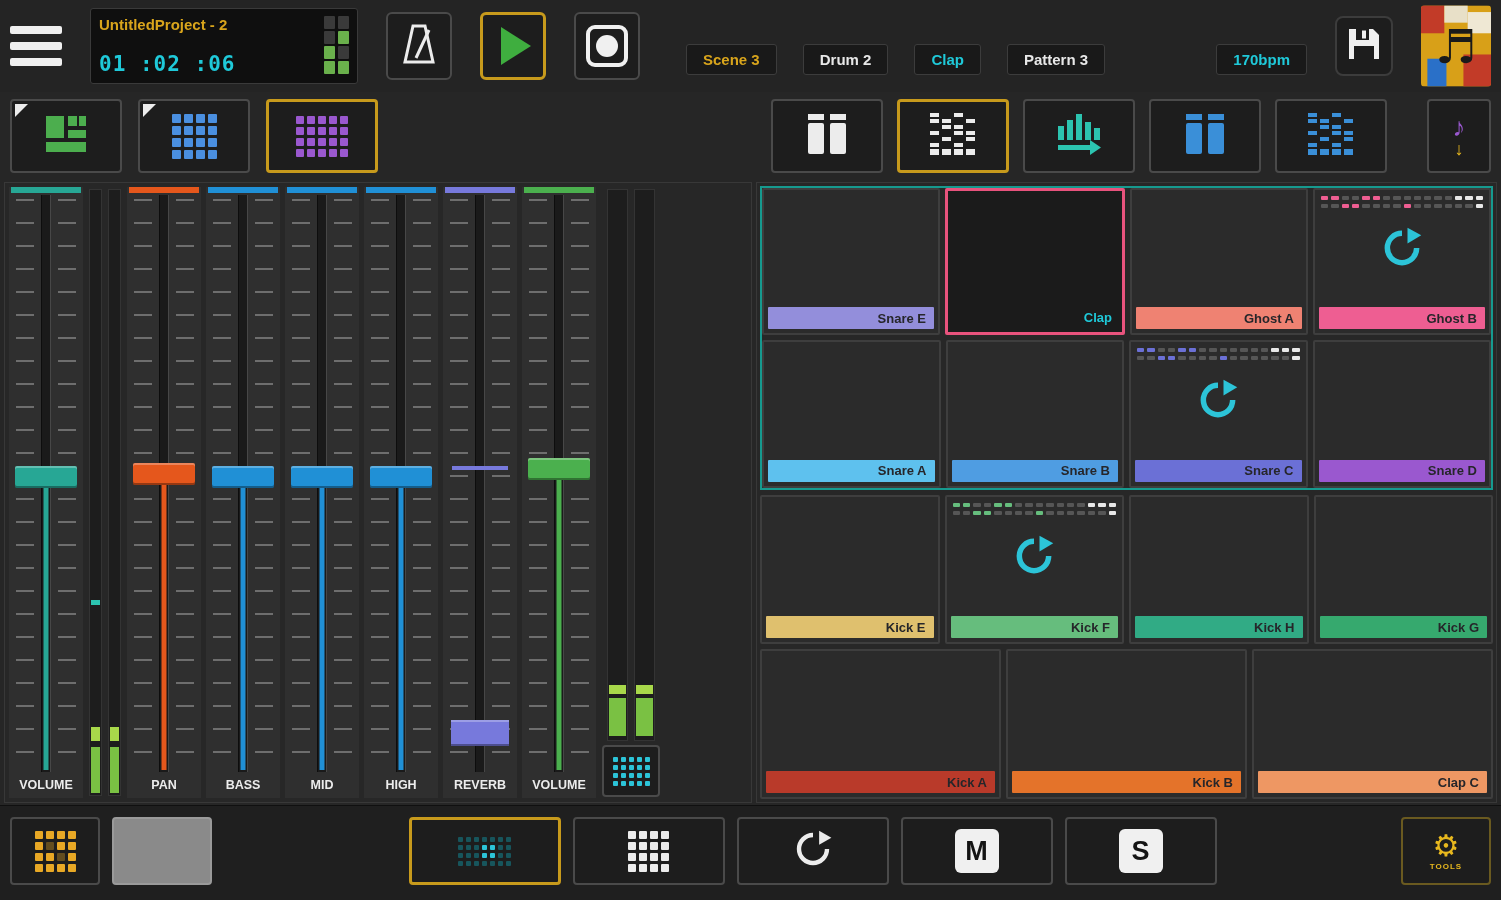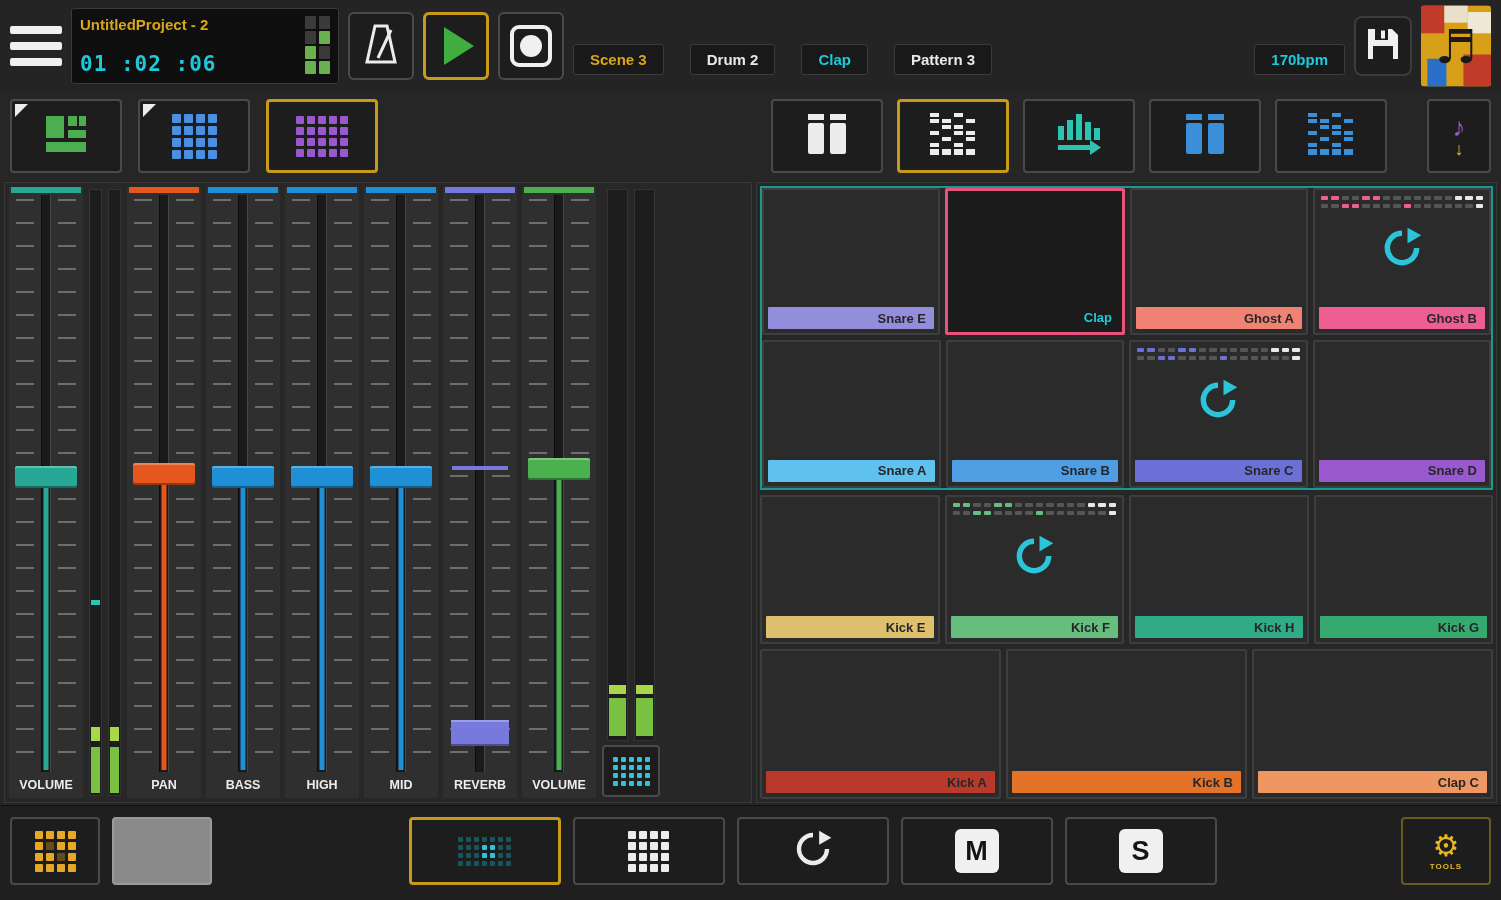--- a/index.html
+++ b/index.html
@@ -1,20 +1,20 @@
 <!DOCTYPE html>
 <html><head>
 <meta charset="utf-8">
 <style>
   * { margin:0; padding:0; box-sizing:border-box; }
   html,body { width:1501px; height:900px; overflow:hidden; }
   body { background:#262626; font-family:"Liberation Sans", sans-serif; color:#e8e8e8; }
 
   
-  .topbar { height:92px; display:flex; align-items:center; padding:0 10px; gap:9px; background:#242424; }
+  .topbar { height:92px; display:flex; align-items:center; padding:0 10px; gap:28px; background:#242424; }
   .hamburger { width:52px; height:40px; display:flex; flex-direction:column; justify-content:space-between; cursor:pointer; }
   .hamburger div { height:8px; background:#f0f0f0; border-radius:2px; }
 
   .project-panel { width:268px; height:76px; background:#0f0f0f; border:1px solid #3a3a3a; border-radius:3px; display:flex; padding:7px 8px; }
   .project-info { flex:1; display:flex; flex-direction:column; justify-content:space-between; }
   .project-name { color:#d9a51c; font-size:15px; font-weight:bold; }
   .time-display { color:#1fc9d9; font-family:"DejaVu Sans Mono", monospace; font-size:21px; font-weight:bold; letter-spacing:1px; }
   .panel-meters { width:38px; display:flex; gap:3px; justify-content:flex-end; }
   .panel-meters .col { display:flex; flex-direction:column; gap:2px; }
   .panel-meters .cell { width:11px; height:13px; border-radius:1px; }
@@ -22,21 +22,21 @@
   .tb-btn { height:68px; width:66px; background:#1d1d1d; border:2px solid #4a4a4a; border-radius:6px;
             display:flex; align-items:center; justify-content:center; cursor:pointer; flex:none; }
   .tb-btn.gold { border:3px solid #c79a1c; }
   .play-tri { width:0; height:0; border-left:30px solid #3fae3f; border-top:19px solid transparent; border-bottom:19px solid transparent; margin-left:6px; }
   .stop-frame { width:42px; height:42px; border:4px solid #f0f0f0; border-radius:9px; display:flex; align-items:center; justify-content:center; }
   .stop-dot { width:22px; height:22px; background:#f0f0f0; border-radius:50%; }
 
   .pill { background:#191919; border:1px solid #3c3c3c; border-radius:3px; padding:6px 16px; font-weight:bold; font-size:15px; color:#e8e8e8; white-space:nowrap; }
   .pill.yellow { color:#d9a51c; }
   .pill.cyan { color:#1fc9d9; }
-  .pillgroup { display:flex; gap:26px; margin-top:26px;align-items:center; }
+  .pillgroup { display:flex; gap:26px; margin-left:18px; margin-top:26px;align-items:center; }
   .bpm-wrap { margin-left:auto; margin-top:26px; }
 
   .save-btn { width:58px; height:60px; background:#1d1d1d; border:2px solid #3c3c3c; border-radius:8px; display:flex; align-items:center; justify-content:center; cursor:pointer; }
   .app-icon { width:70px; height:82px; border-radius:4px; overflow:hidden; cursor:pointer; }
 
   
   .toolbar2 { height:88px; display:flex; align-items:center; padding:6px 10px; gap:16px; }
   .tb2-btn { width:112px; height:74px; background:#1d1d1d; border:2px solid #4a4a4a; border-radius:4px; position:relative;
              display:flex; align-items:center; justify-content:center; cursor:pointer; flex:none; }
   .tb2-btn.sel { border:3px solid #c79a1c; }
@@ -382,30 +382,30 @@
         </div>
         <div class="ch-label">BASS</div>
       </div>
       <div class="channel">
         <div class="cap-top" style="background:#2090d6"></div>
         <div class="track">
           <div class="slot"></div>
           <div class="stem" style="background:#2090d6;top:calc(47% + 20px)"></div>
           <div class="cap" style="background:#2090d6;top:47%"></div>
         </div>
-        <div class="ch-label">HIGH</div>
+        <div class="ch-label">MID</div>
       </div>
       <div class="channel">
         <div class="cap-top" style="background:#2090d6"></div>
         <div class="track">
           <div class="slot"></div>
           <div class="stem" style="background:#2090d6;top:calc(47% + 20px)"></div>
           <div class="cap" style="background:#2090d6;top:47%"></div>
         </div>
-        <div class="ch-label">MID</div>
+        <div class="ch-label">HIGH</div>
       </div>
       <div class="channel">
         <div class="cap-top" style="background:#7779dc"></div>
         <div class="track">
           <div class="slot"></div>
           <div class="marker" style="background:#7779dc;top:47%"></div>
           <div class="send-block" style="background:#7779dc;top:91%"></div>
         </div>
         <div class="ch-label">REVERB</div>
       </div>

